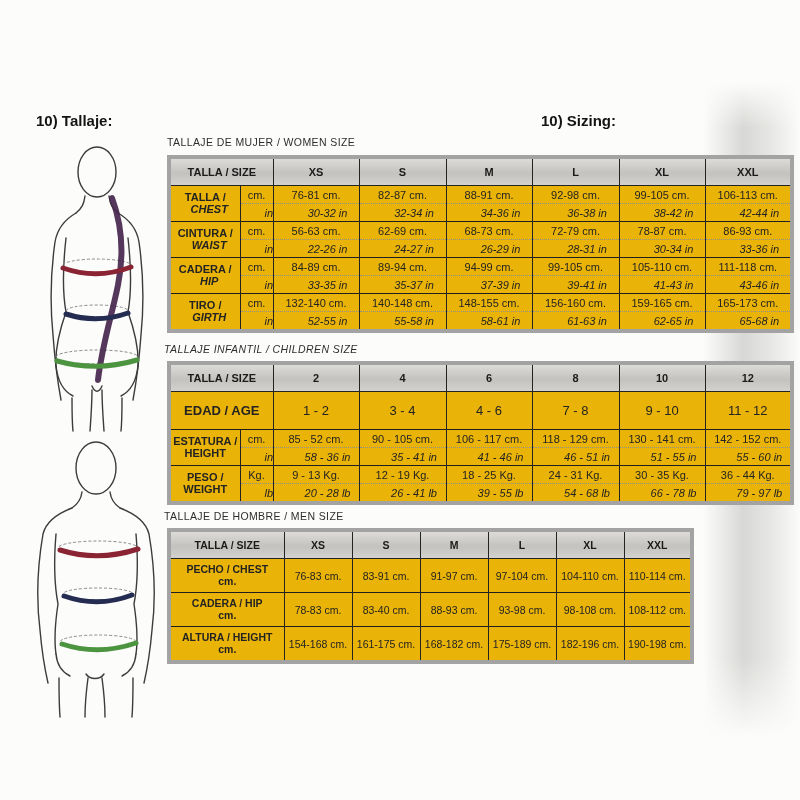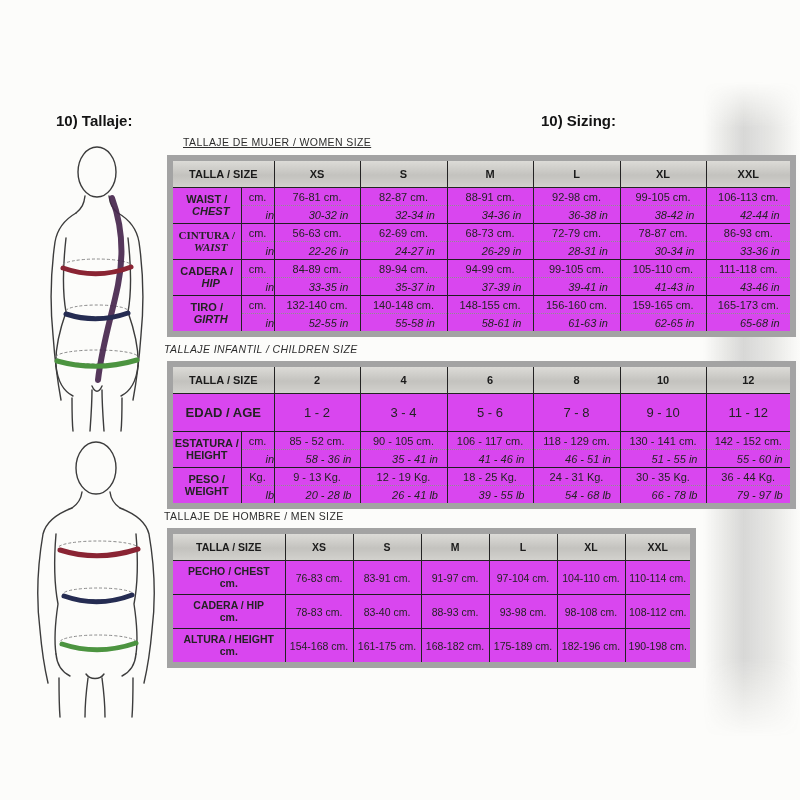--- a/index.html
+++ b/index.html
@@ -13,56 +13,56 @@
   .scan-shadow{
     position:absolute;left:703px;top:82px;width:97px;height:655px;
     background:linear-gradient(to right, rgba(90,90,88,0) 0%, rgba(90,90,88,0.22) 42%, rgba(110,110,108,0.14) 72%, rgba(120,120,118,0) 100%);
     -webkit-mask-image:linear-gradient(to bottom, transparent 0%, #000 7%, #000 88%, transparent 100%);
     mask-image:linear-gradient(to bottom, transparent 0%, #000 7%, #000 88%, transparent 100%);
     pointer-events:none;
   }
   .heading{position:absolute;font-weight:bold;font-size:15px;color:#141414;}
   .sec-title{position:absolute;font-size:10.5px;letter-spacing:.4px;color:#2e2e2e;}
 
-  table.sz{border-collapse:collapse;table-layout:fixed;position:absolute;border:6px solid #a3a3a3;background:#d946ef;}
+  table.sz{border-collapse:collapse;table-layout:fixed;position:absolute;border:4px solid #a3a3a3;background:#eab308;}
   table.sz td{
     border-left:1.6px solid #232323;border-right:1.6px solid #232323;
     text-align:center;vertical-align:middle;
     font-size:11px;padding:0 1px;color:#232323;
     overflow:hidden;white-space:nowrap;
   }
   tr.hd td{
     border:1.6px solid #232323;
     background:linear-gradient(180deg,#dcdbd7 0%,#c3c2be 55%,#d2d1cd 100%);
     font-weight:bold;font-size:11px;color:#1b1b1b;height:26px;
   }
   tr.grp-a td{border-top:1.9px solid #1f1f1f;height:17px;}
   tr.grp-b td{border-top:1px dotted #8f8f8f;height:17px;padding-left:24px;}
   td.lbl{font-weight:bold;font-size:11px;line-height:1.05;}
   td.lbl .l2{display:block;font-style:italic;margin-left:8px;}
   td.lbl .l2u{display:block;font-style:normal;}
   td.unit{font-size:10.5px;}
   .ital{font-style:italic;}
   .c-chest{color:#7e2231;}
-  .c-waist{color:#28304f;font-family:Liberation Serif, serif;}
+  .c-waist{color:#28304f;}
   .c-hip{color:#4b8a3c;}
   .c-girth{color:#4a2b4e;}
   
   tr.age-row td{height:37px;border-top:1.9px solid #1f1f1f;font-size:13px;}
   
   table.men tr.grp-a td{height:33px;}
   table.men td{font-size:10.5px;}
   .fig{position:absolute;}
 </style>
 </head>
 <body>
 
 <div class="scan-shadow"></div>
 
-<div class="heading" style="left:36px;top:112px;margin-left:20px;">10) Tallaje:</div>
+<div class="heading" style="left:36px;top:112px;">10) Tallaje:</div>
 <div class="heading" style="left:541px;top:112px;">10) Sizing:</div>
 
 <div class="fig" style="left:26px;top:140px;">
 <svg width="142" height="292" viewBox="0 0 142 292">
   <g fill="none" stroke="#3c3c3c" stroke-width="1.4" stroke-linecap="round">
     <ellipse cx="71" cy="32" rx="19" ry="25"></ellipse>
     <path d="M59 56 C58 64,56 68,50 73"></path>
     <path d="M83 56 C84 64,86 68,92 73"></path>
     <path d="M50 73 C38 80,31 90,29 102 C25 130,24 165,27 195 C29 222,32 244,35 260"></path>
     <path d="M92 73 C104 80,111 90,113 102 C117 130,118 165,115 195 C113 222,110 244,107 260"></path>
@@ -110,21 +110,21 @@
     <ellipse cx="86" cy="110" rx="40" ry="7"></ellipse>
     <ellipse cx="86" cy="156" rx="35" ry="6"></ellipse>
     <ellipse cx="86" cy="204" rx="38" ry="7"></ellipse>
   </g>
   <path d="M48 112 Q86 124 126 111" fill="none" stroke="#8a2433" stroke-width="5" stroke-linecap="round"></path>
   <path d="M52 158 Q86 170 120 157" fill="none" stroke="#252c52" stroke-width="5" stroke-linecap="round"></path>
   <path d="M50 206 Q86 218 124 205" fill="none" stroke="#4c9440" stroke-width="5" stroke-linecap="round"></path>
 </svg>
 </div>
 
-<div class="sec-title" style="left:183px;top:136px;text-decoration:underline;">TALLAJE DE MUJER / WOMEN SIZE</div>
+<div class="sec-title" style="left:167px;top:136px;">TALLAJE DE MUJER / WOMEN SIZE</div>
 <table class="sz" style="left:167px;top:155px;width:623px;">
   <colgroup>
       <col style="width:71px">
       <col style="width:33px">
       <col style="width:86px">
       <col style="width:87px">
       <col style="width:86px">
       <col style="width:87px">
       <col style="width:86px">
       <col style="width:87px">
@@ -133,21 +133,21 @@
   <tr class="hd">
     <td colspan="2">TALLA / SIZE</td>
     <td>XS</td>
     <td>S</td>
     <td>M</td>
     <td>L</td>
     <td>XL</td>
     <td>XXL</td>
   </tr>
   <tr class="grp-a">
-    <td class="lbl c-chest" rowspan="2"><span>WAIST /</span><span class="l2">CHEST</span></td>
+    <td class="lbl c-chest" rowspan="2"><span>TALLA /</span><span class="l2">CHEST</span></td>
     <td class="unit">cm.</td>
     <td>76-81 cm.</td>
     <td>82-87 cm.</td>
     <td>88-91 cm.</td>
     <td>92-98 cm.</td>
     <td>99-105 cm.</td>
     <td>106-113 cm.</td>
   </tr>
   <tr class="grp-b ital">
     <td class="unit">in</td>
@@ -237,21 +237,21 @@
     <td>4</td>
     <td>6</td>
     <td>8</td>
     <td>10</td>
     <td>12</td>
   </tr>
   <tr class="age-row">
     <td colspan="2" class="lbl">EDAD / AGE</td>
     <td>1 - 2</td>
     <td>3 - 4</td>
-    <td>5 - 6</td>
+    <td>4 - 6</td>
     <td>7 - 8</td>
     <td>9 - 10</td>
     <td>11 - 12</td>
   </tr>
   <tr class="grp-a">
     <td class="lbl" rowspan="2"><span>ESTATURA /</span><span class="l2u">HEIGHT</span></td>
     <td class="unit">cm.</td>
     <td>85 - 52 cm.</td>
     <td>90 - 105 cm.</td>
     <td>106 - 117 cm.</td>

